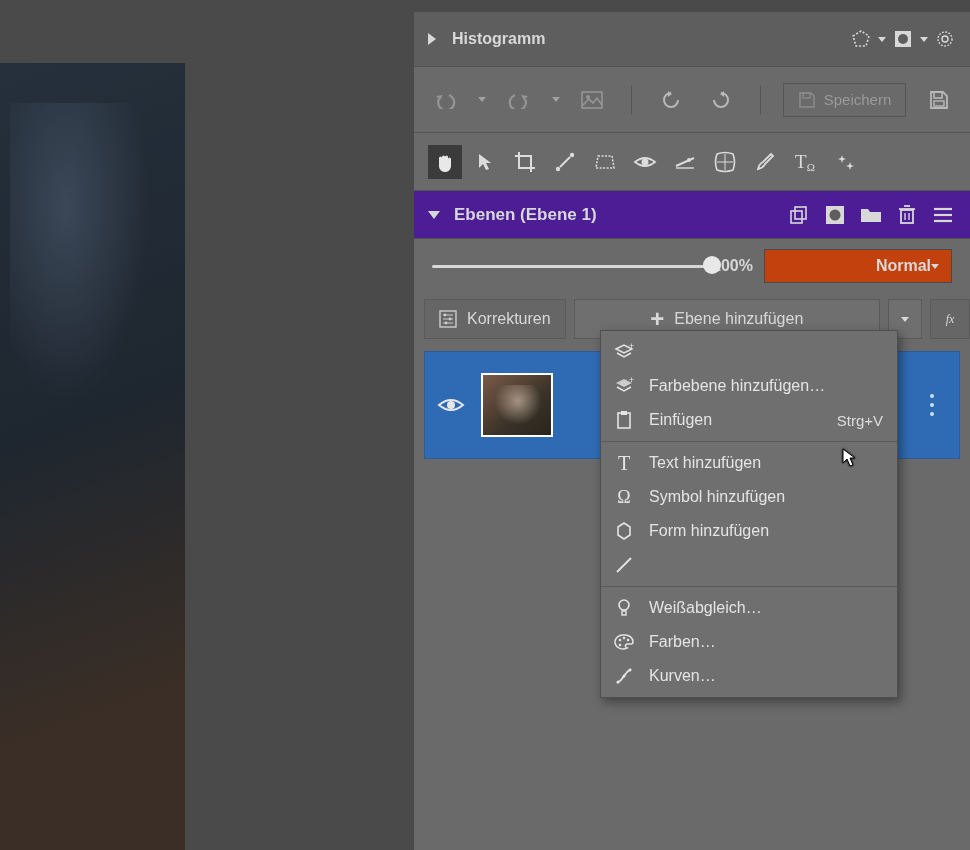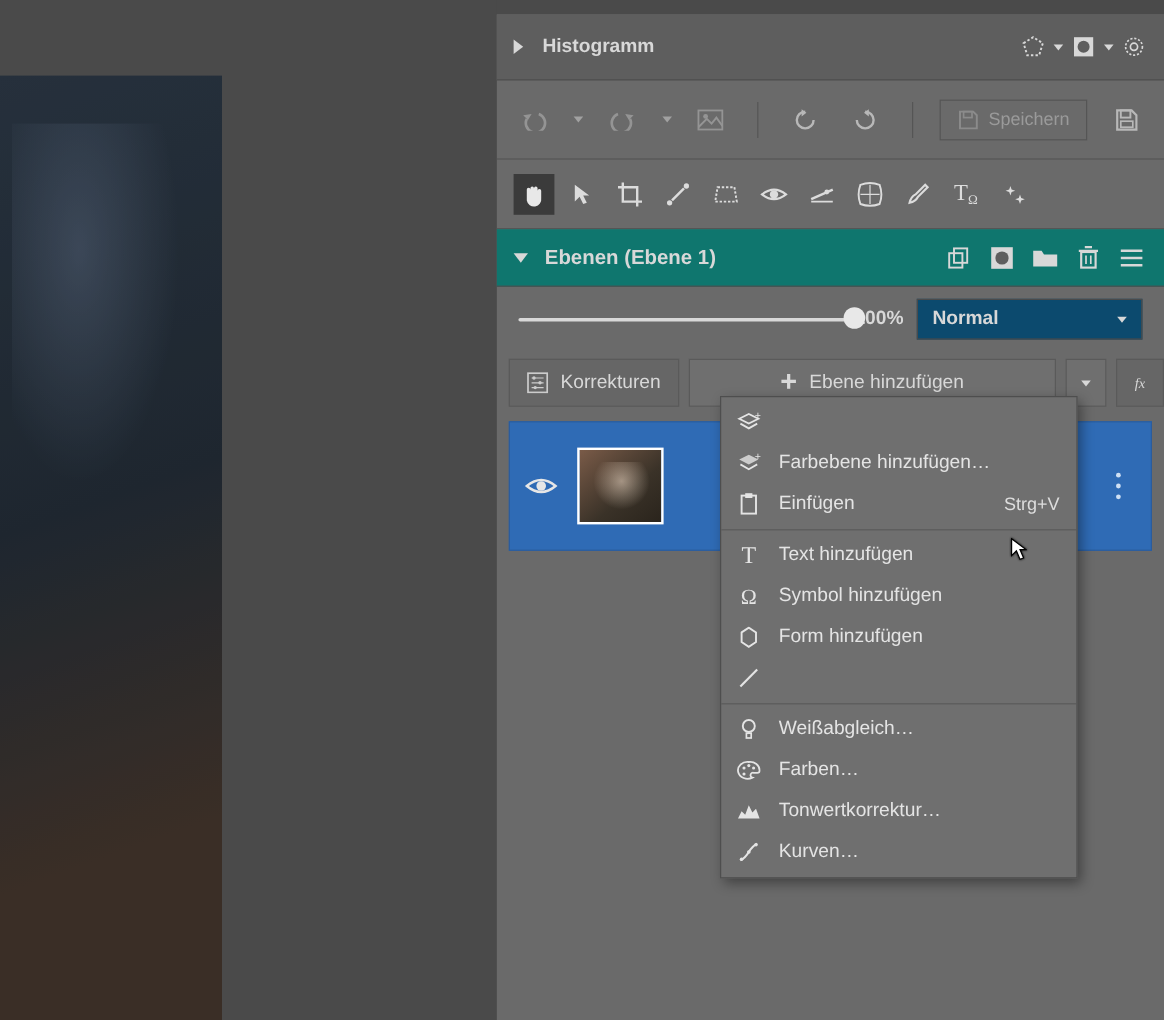--- a/index.html
+++ b/index.html
@@ -95,21 +95,21 @@
   .toolbar-b { height: 58px; display:flex; align-items:center; gap:6px; }
   .tool-ico {
     width:34px; height:34px;
     display:flex; align-items:center; justify-content:center;
     color:#dcdcdc;
   }
   .tool-ico.on { background:#3b3b3b; }
 
   
   .eb-hdr {
-    background:#0f766e;
+    background:#4c1d95;
     height:48px;
     display:flex; align-items:center;
     padding:0 14px;
     border-bottom:1px solid #4f4f4f;
   }
   .eb-title { font-weight:600; font-size:17px; }
   .eb-icons { display:flex; align-items:center; gap:10px; }
   .eb-ico { width:26px; height:26px; display:flex; align-items:center; justify-content:center; color:#d8d8d8; }
 
   
@@ -125,23 +125,23 @@
     height:3px; background:#d8d8d8; border-radius:2px;
   }
   .slider-thumb {
     position:absolute; right:-9px; top:0;
     width:18px; height:18px; border-radius:50%;
     background:#e8e8e8;
   }
   .op-val { width:52px; font-size:16px; }
   .blend-sel {
     flex:1; height:34px;
-    background:#0c4a6e;
+    background:#c2410c;
     border:1px solid #4a4a4a;
-    display:flex; align-items:center; justify-content:space-between;
+    display:flex; align-items:center; justify-content:flex-end;
     padding:0 12px;
     font-size:16px;
   }
 
   
   .add-row {
     display:flex; align-items:flex-end; gap:8px;
     padding: 6px 0 12px 10px;
   }
   .corr-btn {
@@ -558,28 +558,20 @@
           <circle cx="6" cy="7" r="1.3" fill="currentColor"></circle>
           <circle cx="10" cy="5" r="1.3" fill="currentColor"></circle>
           <circle cx="14" cy="7" r="1.3" fill="currentColor"></circle>
           <circle cx="6" cy="12" r="1.3" fill="currentColor"></circle>
         </svg>
       </span>
     <span class="mi-label">Farben…</span>
   </div>
   <div class="mi">
     <span class="mi-ico">
-        <svg width="20" height="16" viewBox="0 0 20 16">
-          <path d="M1 14 L4 8 L7 11 L10 3 L13 9 L16 6 L19 14 Z" fill="currentColor"></path>
-        </svg>
-      </span>
-    <span class="mi-label">Tonwertkorrektur…</span>
-  </div>
-  <div class="mi">
-    <span class="mi-ico">
         <svg width="18" height="18" viewBox="0 0 18 18">
           <path d="M2 16 Q6 14 9 9 T16 2" fill="none" stroke="currentColor" stroke-width="1.8"></path>
           <circle cx="3" cy="15" r="1.5" fill="currentColor"></circle>
           <circle cx="9" cy="9" r="1.5" fill="currentColor"></circle>
           <circle cx="15" cy="3" r="1.5" fill="currentColor"></circle>
         </svg>
       </span>
     <span class="mi-label">Kurven…</span>
   </div>
 </div>

